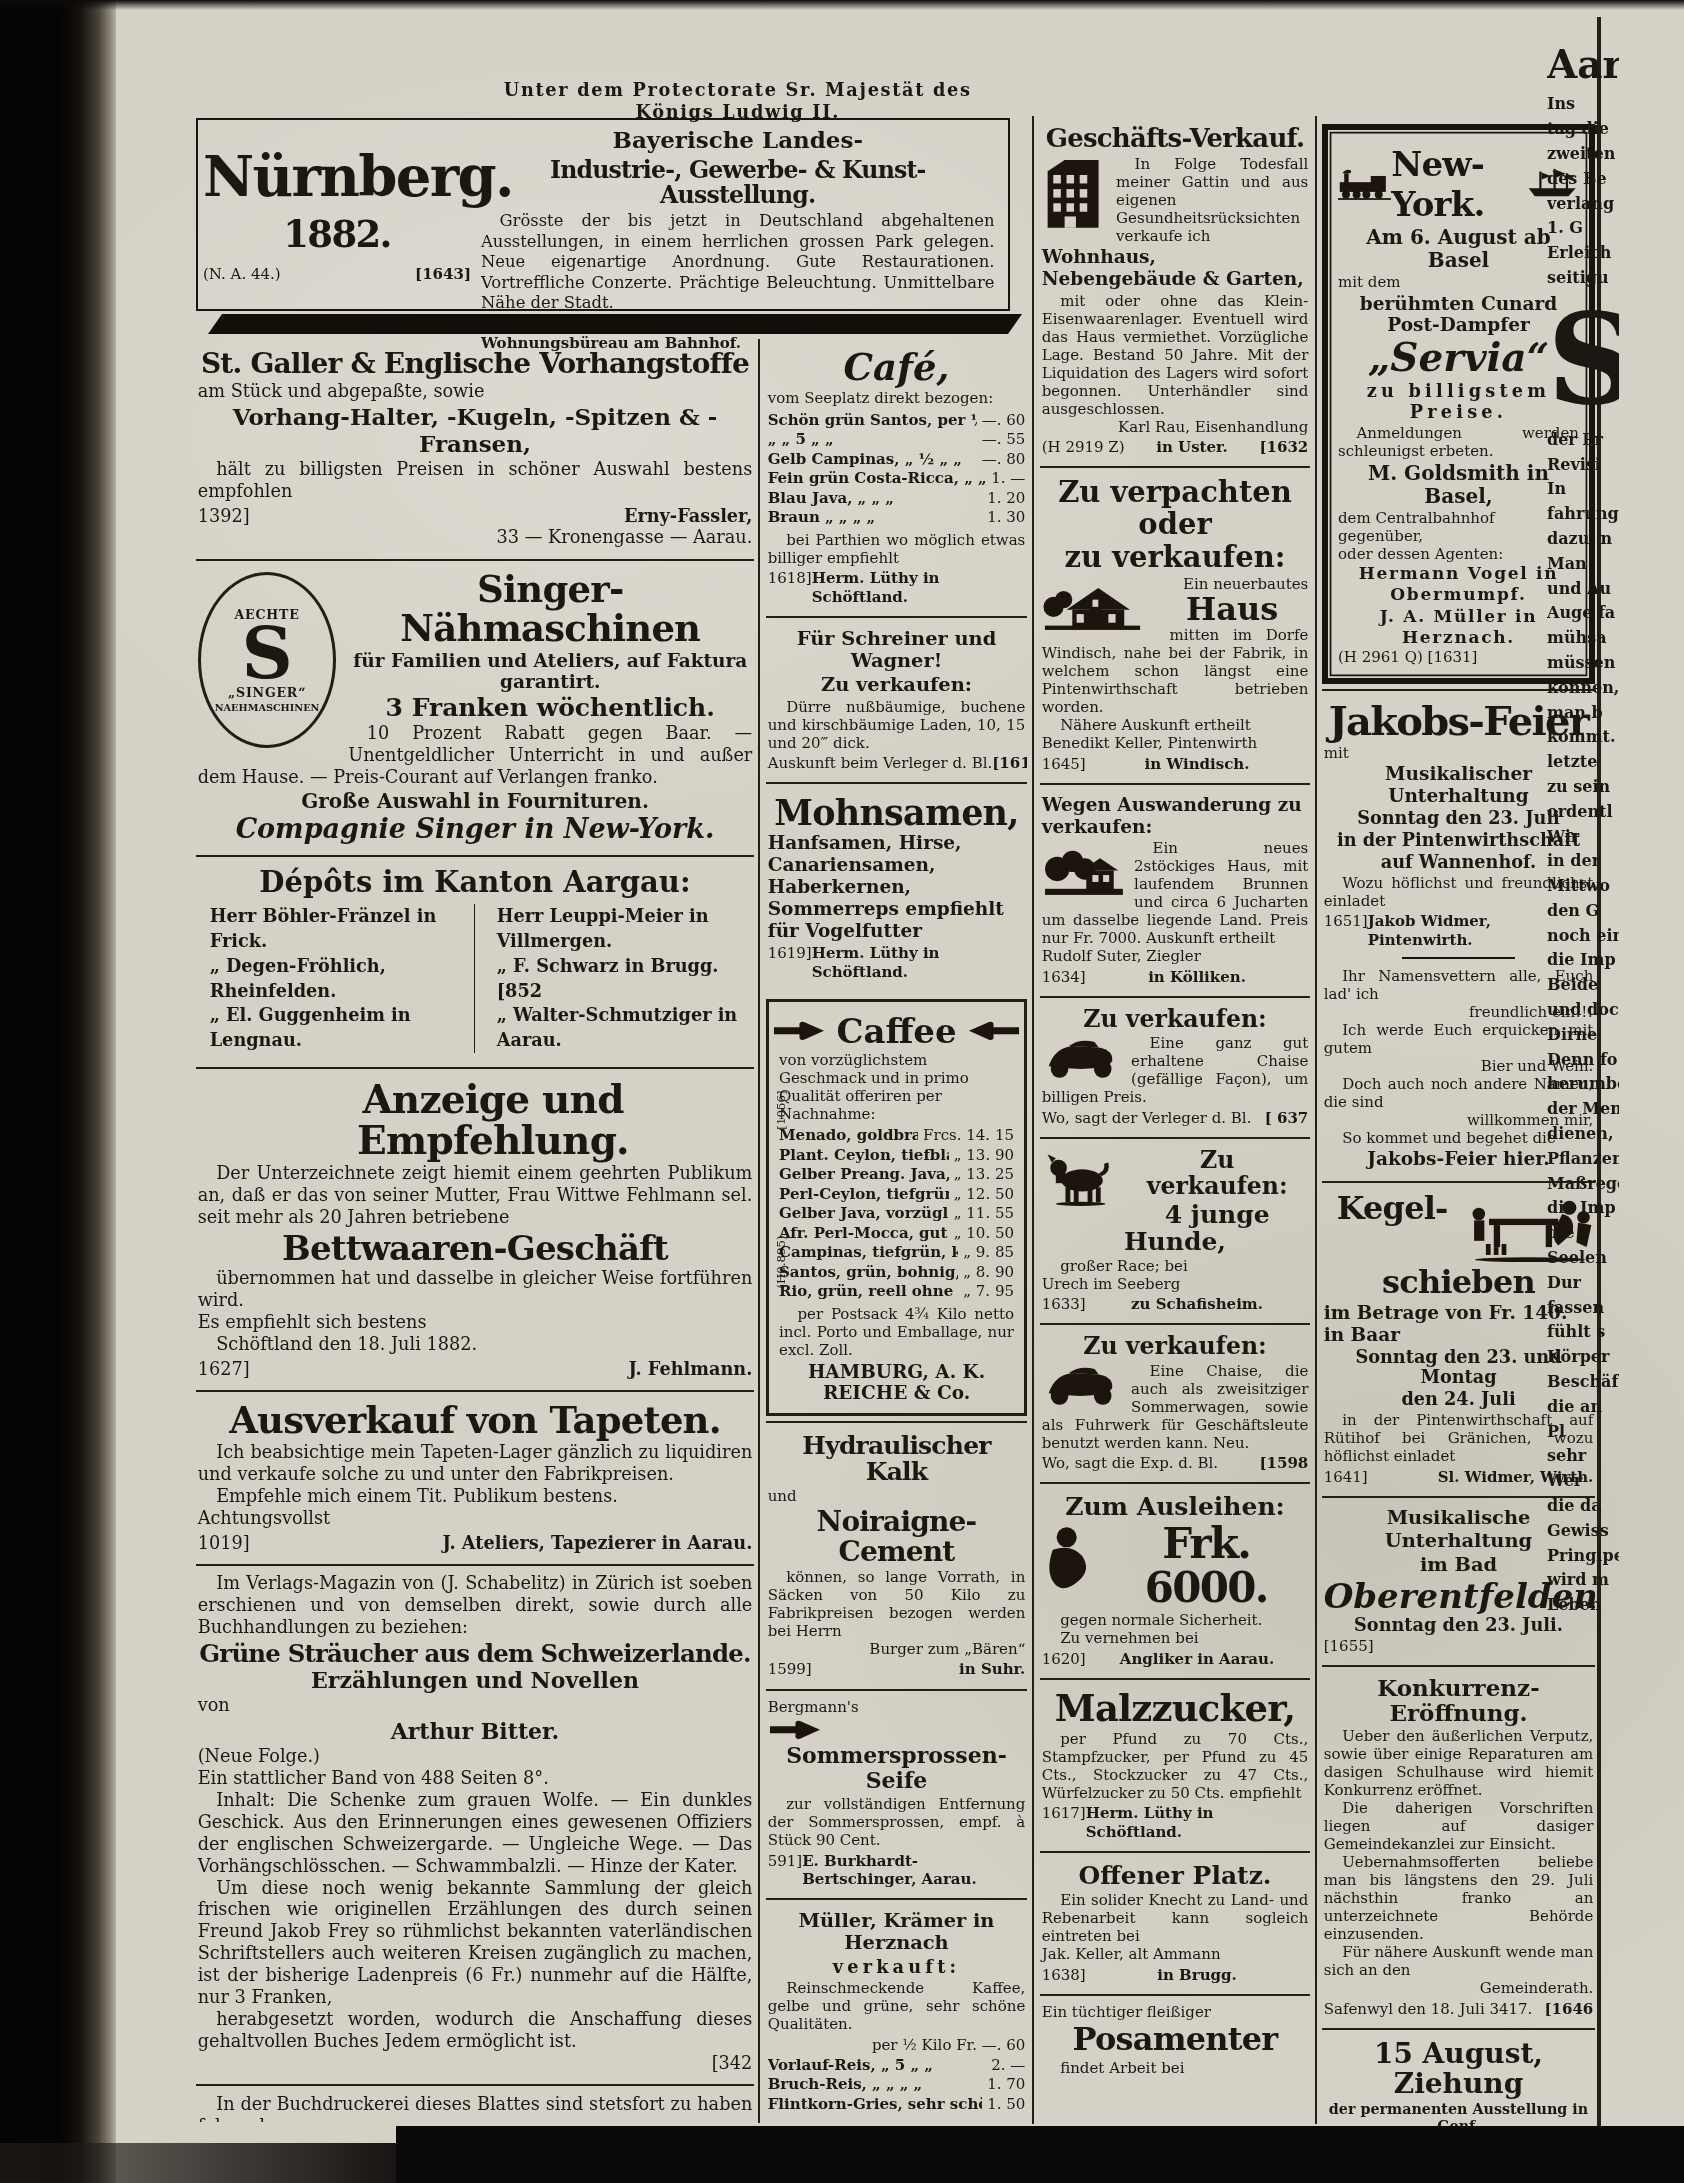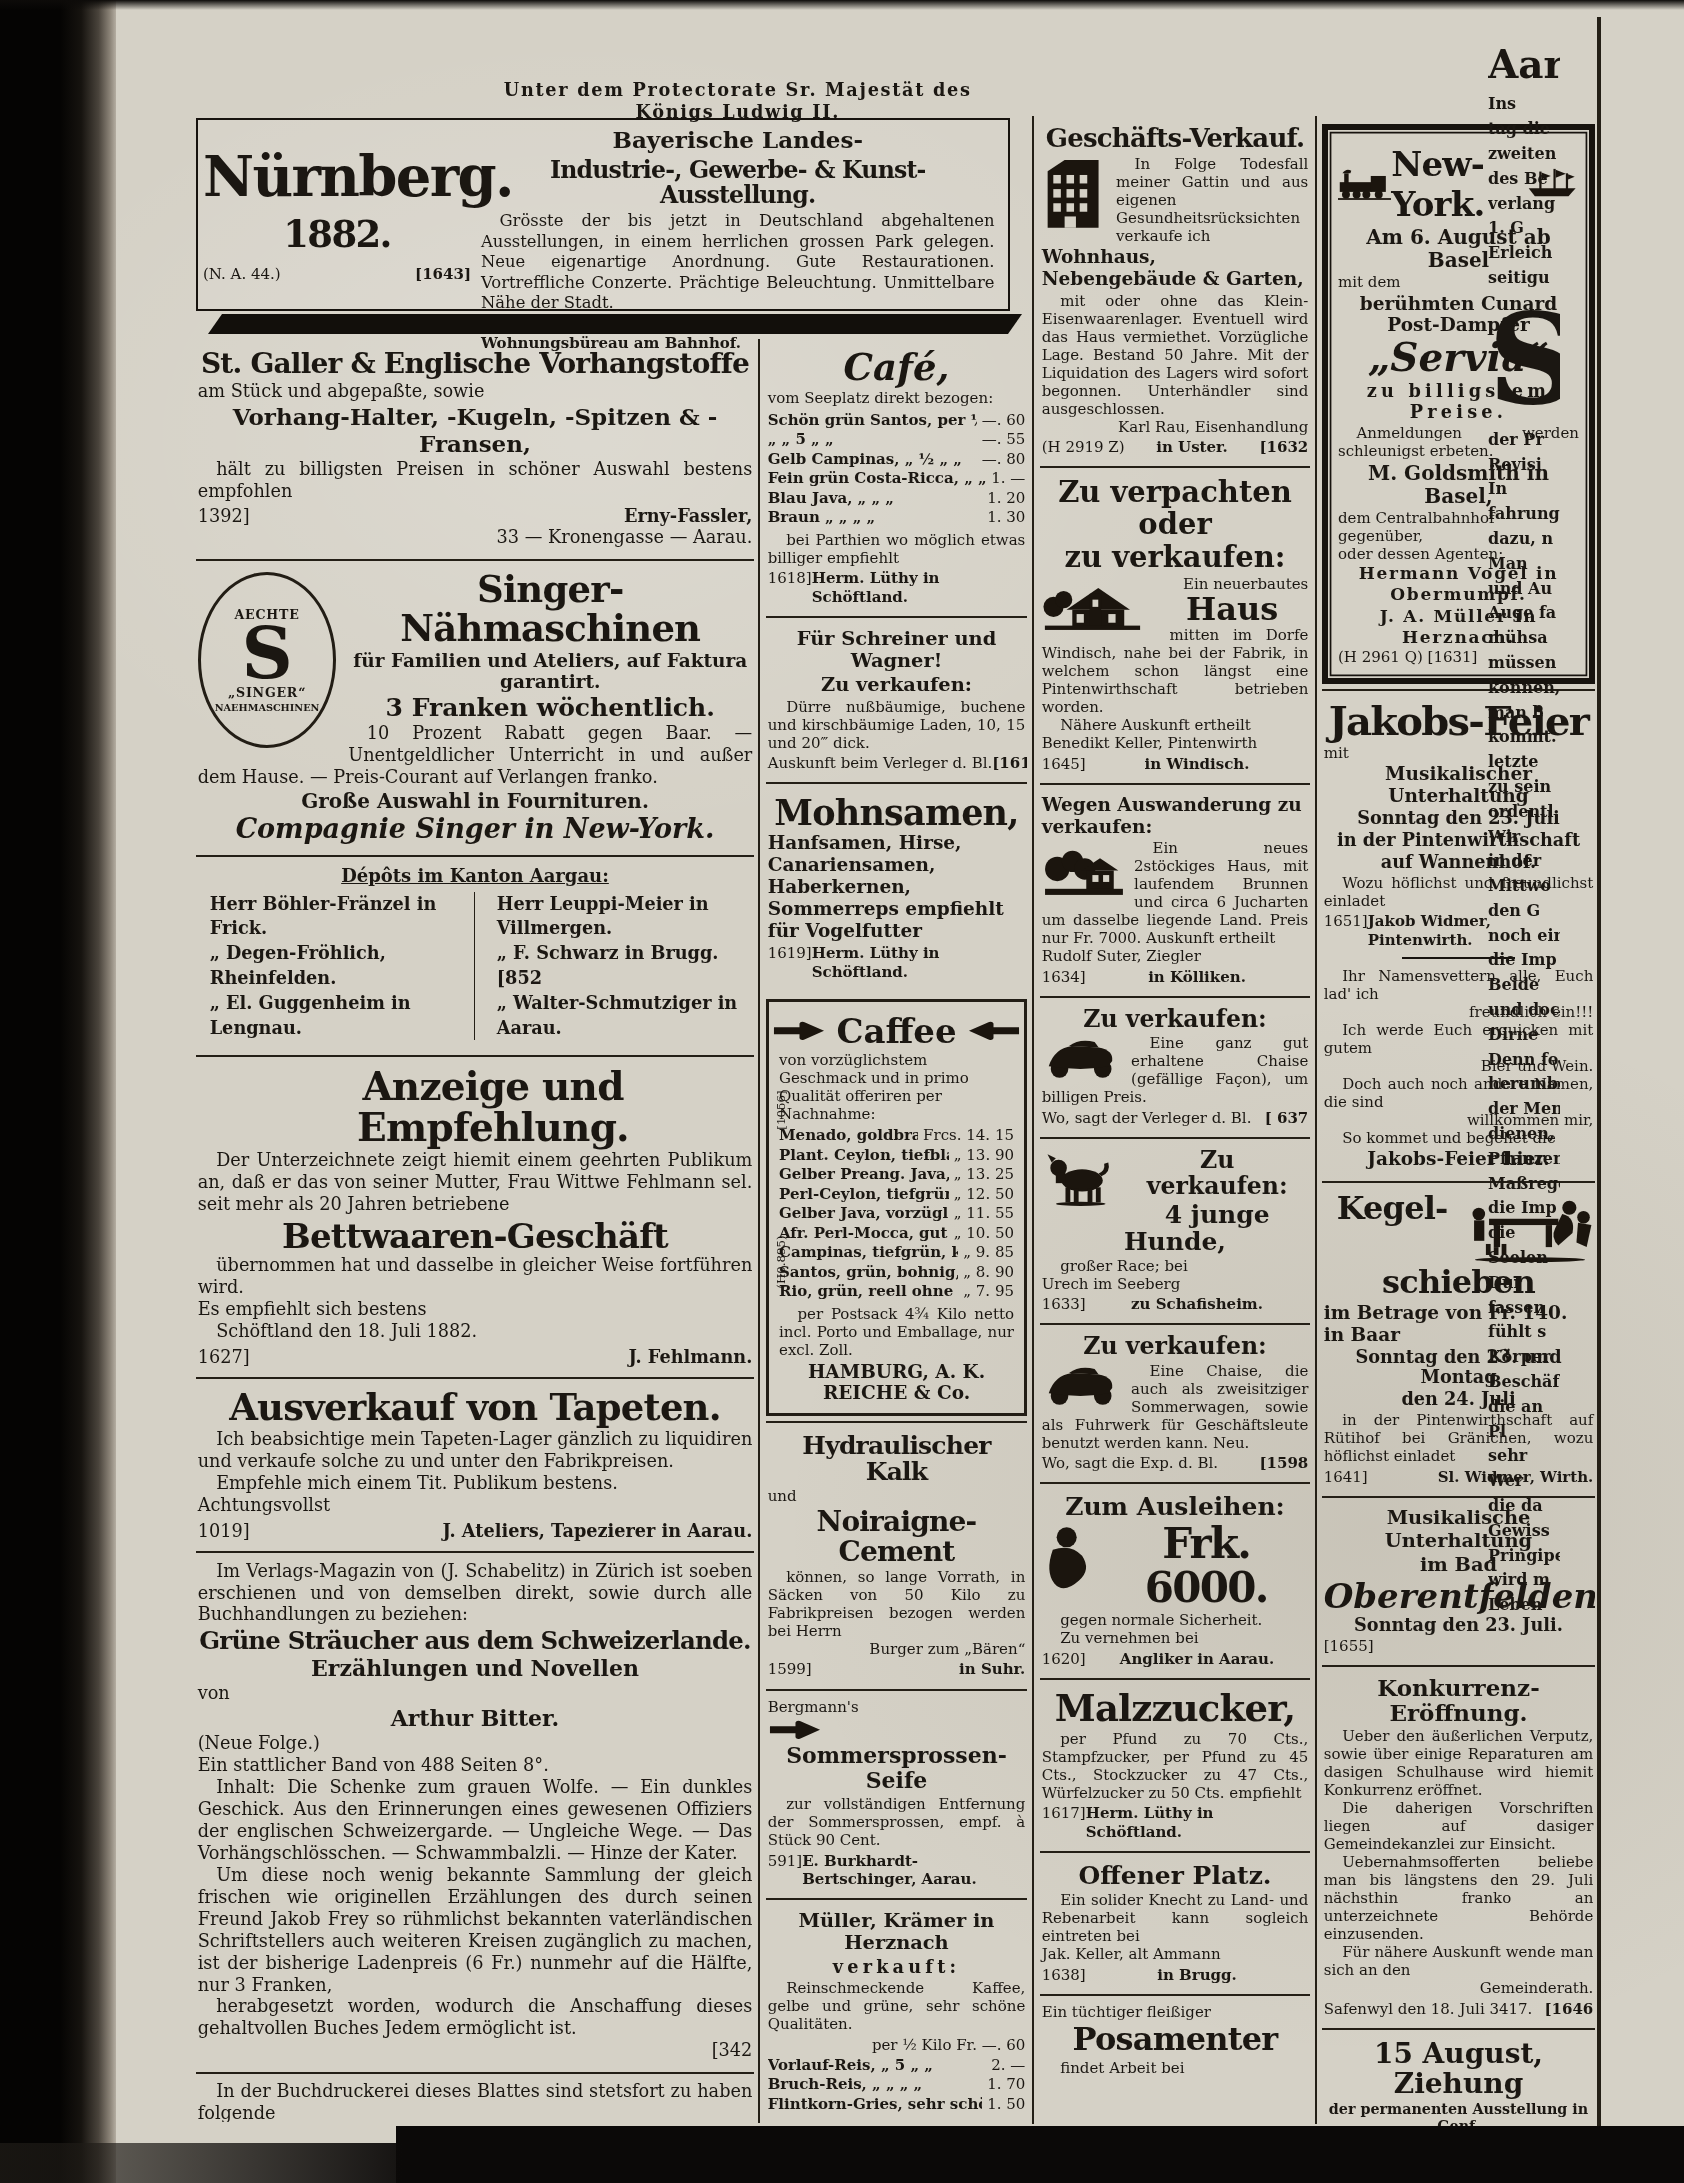--- a/index.html
+++ b/index.html
@@ -17,21 +17,21 @@
   .rule{position:absolute;background:#241f16;}
   .bottom-band{position:absolute;left:396px;top:2126px;width:1289px;height:57px;background:#0b0908;}
   .bottom-shadow{position:absolute;left:0px;top:2143px;width:404px;height:40px;background:linear-gradient(90deg,rgba(40,36,30,.55),rgba(11,9,8,.95));}
 
   
   .col{position:absolute;overflow:hidden;}
   #col1{left:80px;top:340px;width:558px;height:1782px;}
   #col2{left:650px;top:339px;width:261px;height:1786px;}
   #col3{left:924px;top:116px;width:270px;height:1979px;}
   #col4{left:1206px;top:116px;width:273px;height:2010px;}
-  #sliver{position:absolute;left:1488px;top:45px;width:72px;height:2081px;overflow:hidden;}
+  #sliver{position:absolute;left:1547px;top:45px;width:72px;height:2081px;overflow:hidden;}
 
   
   .ad{border-top:2.5px solid #241f16;padding:7.6px 1.7px 9.3px;position:relative;}
   .ad:first-child{border-top:none;}
   .ad::after{content:"";display:block;clear:both;}
   .ad.boxed{border:3.4px solid #221d15;padding:8.4px 10px;margin-top:8.4px;margin-bottom:5px;}
   .ad.heavy{border:6.7px solid #17130e;box-shadow:0 0 0 1.7px #d5d1c6 inset,0 0 0 3.4px #17130e inset;padding:11.8px 10px;}
 
   
   .p-xxl{font-weight:700;text-align:center;font-size:42px;line-height:1.04;letter-spacing:-1.7px;margin:1.7px 0;}
@@ -143,21 +143,21 @@
           <div class="b-xs">NAEHMASCHINEN</div>
         </div>
         <div class="p-xl" style="font-size: 37px;">Singer-Nähmaschinen</div>
         <div class="p-md" style="font-size: 18.5px;">für Familien und Ateliers, auf Faktura garantirt.</div>
         <div class="p-lg" style="font-size: 25px;">3 Franken wöchentlich.</div>
         <div class="p-body">10 Prozent Rabatt gegen Baar. — Unentgeldlicher Unterricht in und außer dem Hause. — Preis-Courant auf Verlangen franko.</div>
         <div class="p-md" style="font-size: 20px;">Große Auswahl in Fournituren.</div>
         <div class="p-xl-i" style="font-size: 27px;">Compagnie Singer in New-York.</div>
       </section>
       <section class="ad">
-        <div class="p-md" style="font-size: 18px; text-decoration: underline;">Dépôts im Kanton Aargau:</div>
+        <div class="p-md" style="font-size: 29px;">Dépôts im Kanton Aargau:</div>
         <div class="p-cols">
           <div>
             <div class="colitem">Herr Böhler-Fränzel in Frick.</div>
             <div class="colitem">„   Degen-Fröhlich, Rheinfelden.</div>
             <div class="colitem">„   El. Guggenheim in Lengnau.</div>
           </div>
           <div>
             <div class="colitem">Herr Leuppi-Meier in Villmergen.</div>
             <div class="colitem">„   F. Schwarz in Brugg.    [852</div>
             <div class="colitem">„   Walter-Schmutziger in Aarau.</div>

